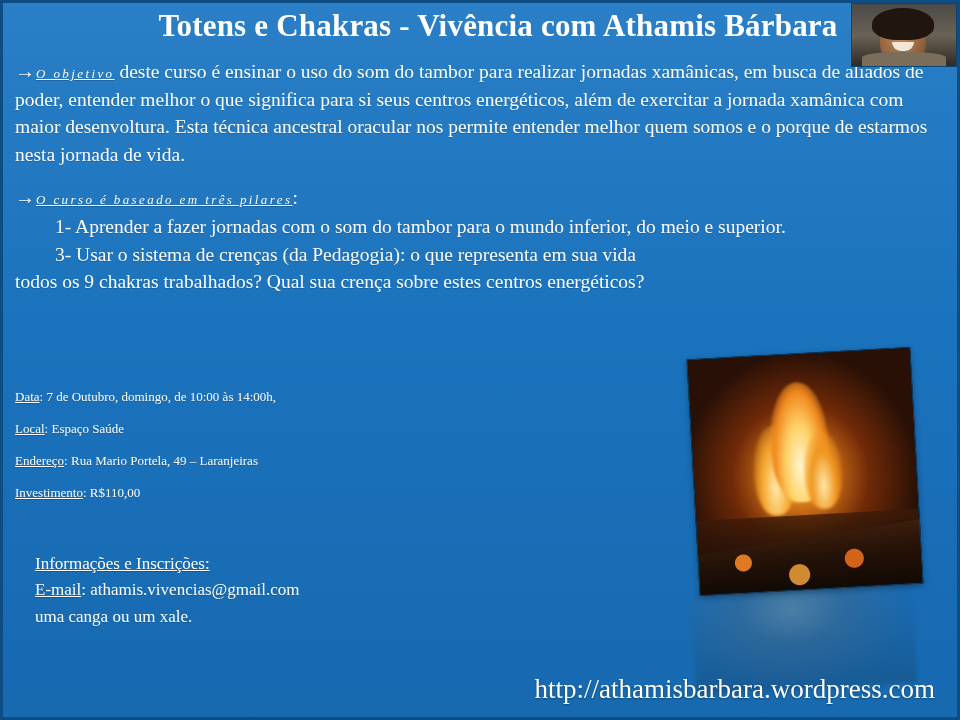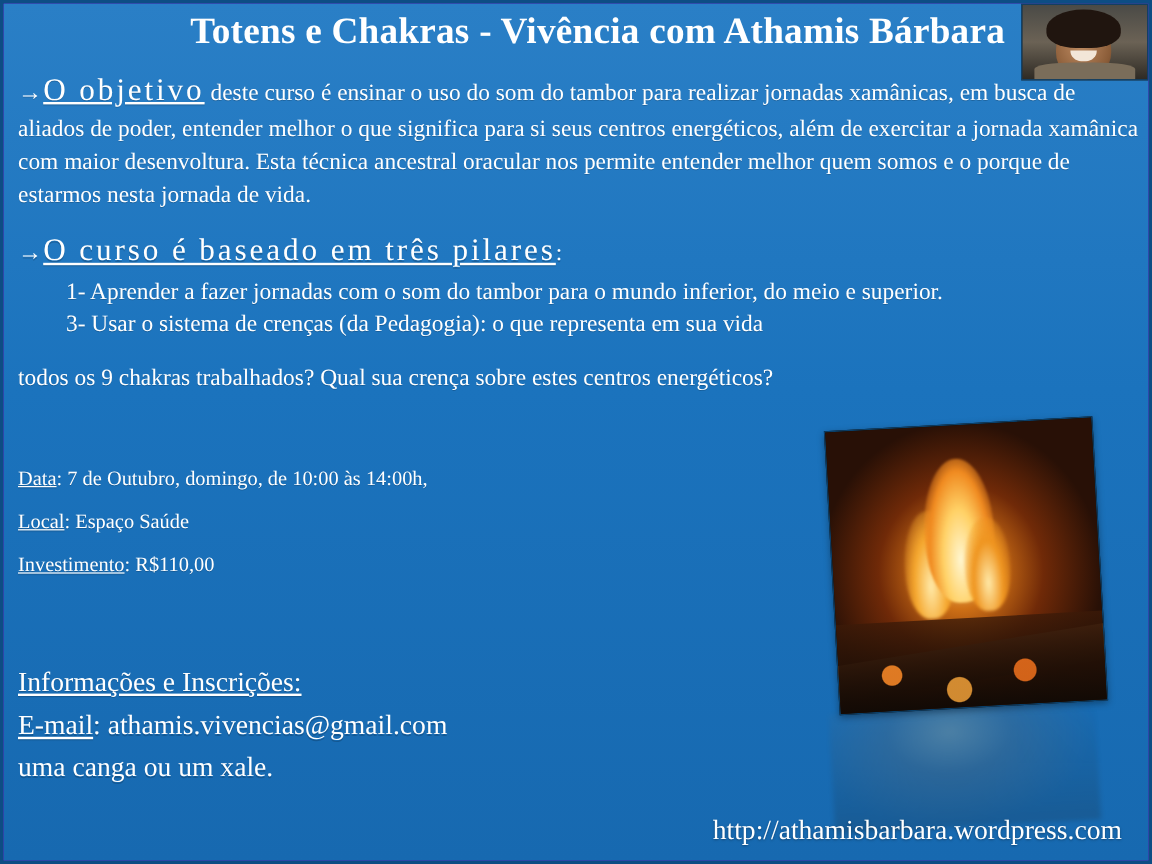--- a/index.html
+++ b/index.html
@@ -9,21 +9,21 @@
   body {
     width: 960px;
     height: 720px;
     overflow: hidden;
     font-family: "Liberation Serif", serif;
   }
   #poster {
     position: relative;
     width: 960px;
     height: 720px;
-    background: #6d28d9;
+    background: #ef4444;
     box-sizing: border-box;
     border: 3px solid #0d4d84;
     overflow: hidden;
   }
   
   #poster::before {
     content: "";
     position: absolute;
     inset: 0;
     background: linear-gradient(180deg, #2a7fc6 0%, #1b73bd 45%, #1769b0 100%);
@@ -125,67 +125,69 @@
     text-shadow: 0 1px 0 rgba(0,0,0,0.18);
   }
   .arrow {
     font-size: 20px;
     font-weight: bold;
     margin-right: 1px;
   }
   .lead {
     text-decoration: underline;
     letter-spacing: 2.4px;
-    font-size: 26px;
+    font-size: 13px;
+    font-style: italic;
   }
   .line {
     font-size: 19.5px;
     line-height: 1.40;
     margin: 0;
     padding: 0;
     color: #ffffff;
     text-shadow: 0 1px 0 rgba(0,0,0,0.18);
   }
   #objective-block { margin-bottom: 4px; }
   #pillars-heading { margin-top: 14px; }
   #pillars-list .line { margin-bottom: 0px; margin-left: 40px; }
-  #chakra-question { margin-top: 18px; }
+  #chakra-question { margin-top: 0; }
 
   
   #details {
     position: absolute;
     left: 12px;
     top: 386px;
     width: 600px;
     z-index: 3;
   }
   #details .row {
-    font-size: 17px;
+    font-size: 13px;
     color: #ffffff;
     margin-bottom: 16px;
     text-shadow: 0 1px 0 rgba(0,0,0,0.18);
   }
   #details .label {
     text-decoration: underline;
     font-weight: normal;
   }
 
   
   #contact {
     position: absolute;
     left: 12px;
     top: 548px;
     width: 620px;
     z-index: 3;
   }
   #contact .crow {
-    font-size: 23px;
+    font-size: 17px;
     line-height: 1.55;
     color: #ffffff;
     text-shadow: 0 1px 0 rgba(0,0,0,0.18);
+    margin-left: 20px;
   }
   #contact .ul { text-decoration: underline; }
 
   
   #fire-photo {
     position: absolute;
     left: 690px;
     top: 350px;
     width: 222px;
     height: 235px;
@@ -270,21 +272,21 @@
       linear-gradient(180deg, rgba(30,20,10,0.6) 0%, rgba(27,115,189,0) 100%);
     filter: blur(2px);
   }
 
   
   #website {
     position: absolute;
     right: 22px;
     bottom: 12px;
     z-index: 4;
-    font-size: 23px;
+    font-size: 27px;
     color: #ffffff;
     text-shadow: 0 1px 2px rgba(0,0,0,0.35);
   }
 </style>
 </head>
 <body>
 
 <div id="poster">
 
   <div id="title-bar" class="layer">
@@ -316,20 +318,23 @@
 
     <p id="chakra-question" class="line">todos os 9 chakras trabalhados? Qual sua crença sobre estes centros energéticos?</p>
   </div>
 
   <div id="details">
     <div class="row">
       <span class="label">Data</span><span>:  7 de Outubro, domingo, de 10:00 às 14:00h,</span>
     </div>
     <div class="row">
       <span class="label">Local</span><span>: Espaço Saúde</span>
+    </div>
+    <div class="row">
+      <span class="label">Endereço</span><span>: Rua Mario Portela, 49 – Laranjeiras</span>
     </div>
     <div class="row">
       <span class="label">Investimento</span><span>: R$110,00</span>
     </div>
   </div>
 
   <div id="contact">
     <div class="crow ul">Informações e Inscrições:</div>
     <div class="crow">
       <span class="ul">E-mail</span><span>: athamis.vivencias@gmail.com</span>

